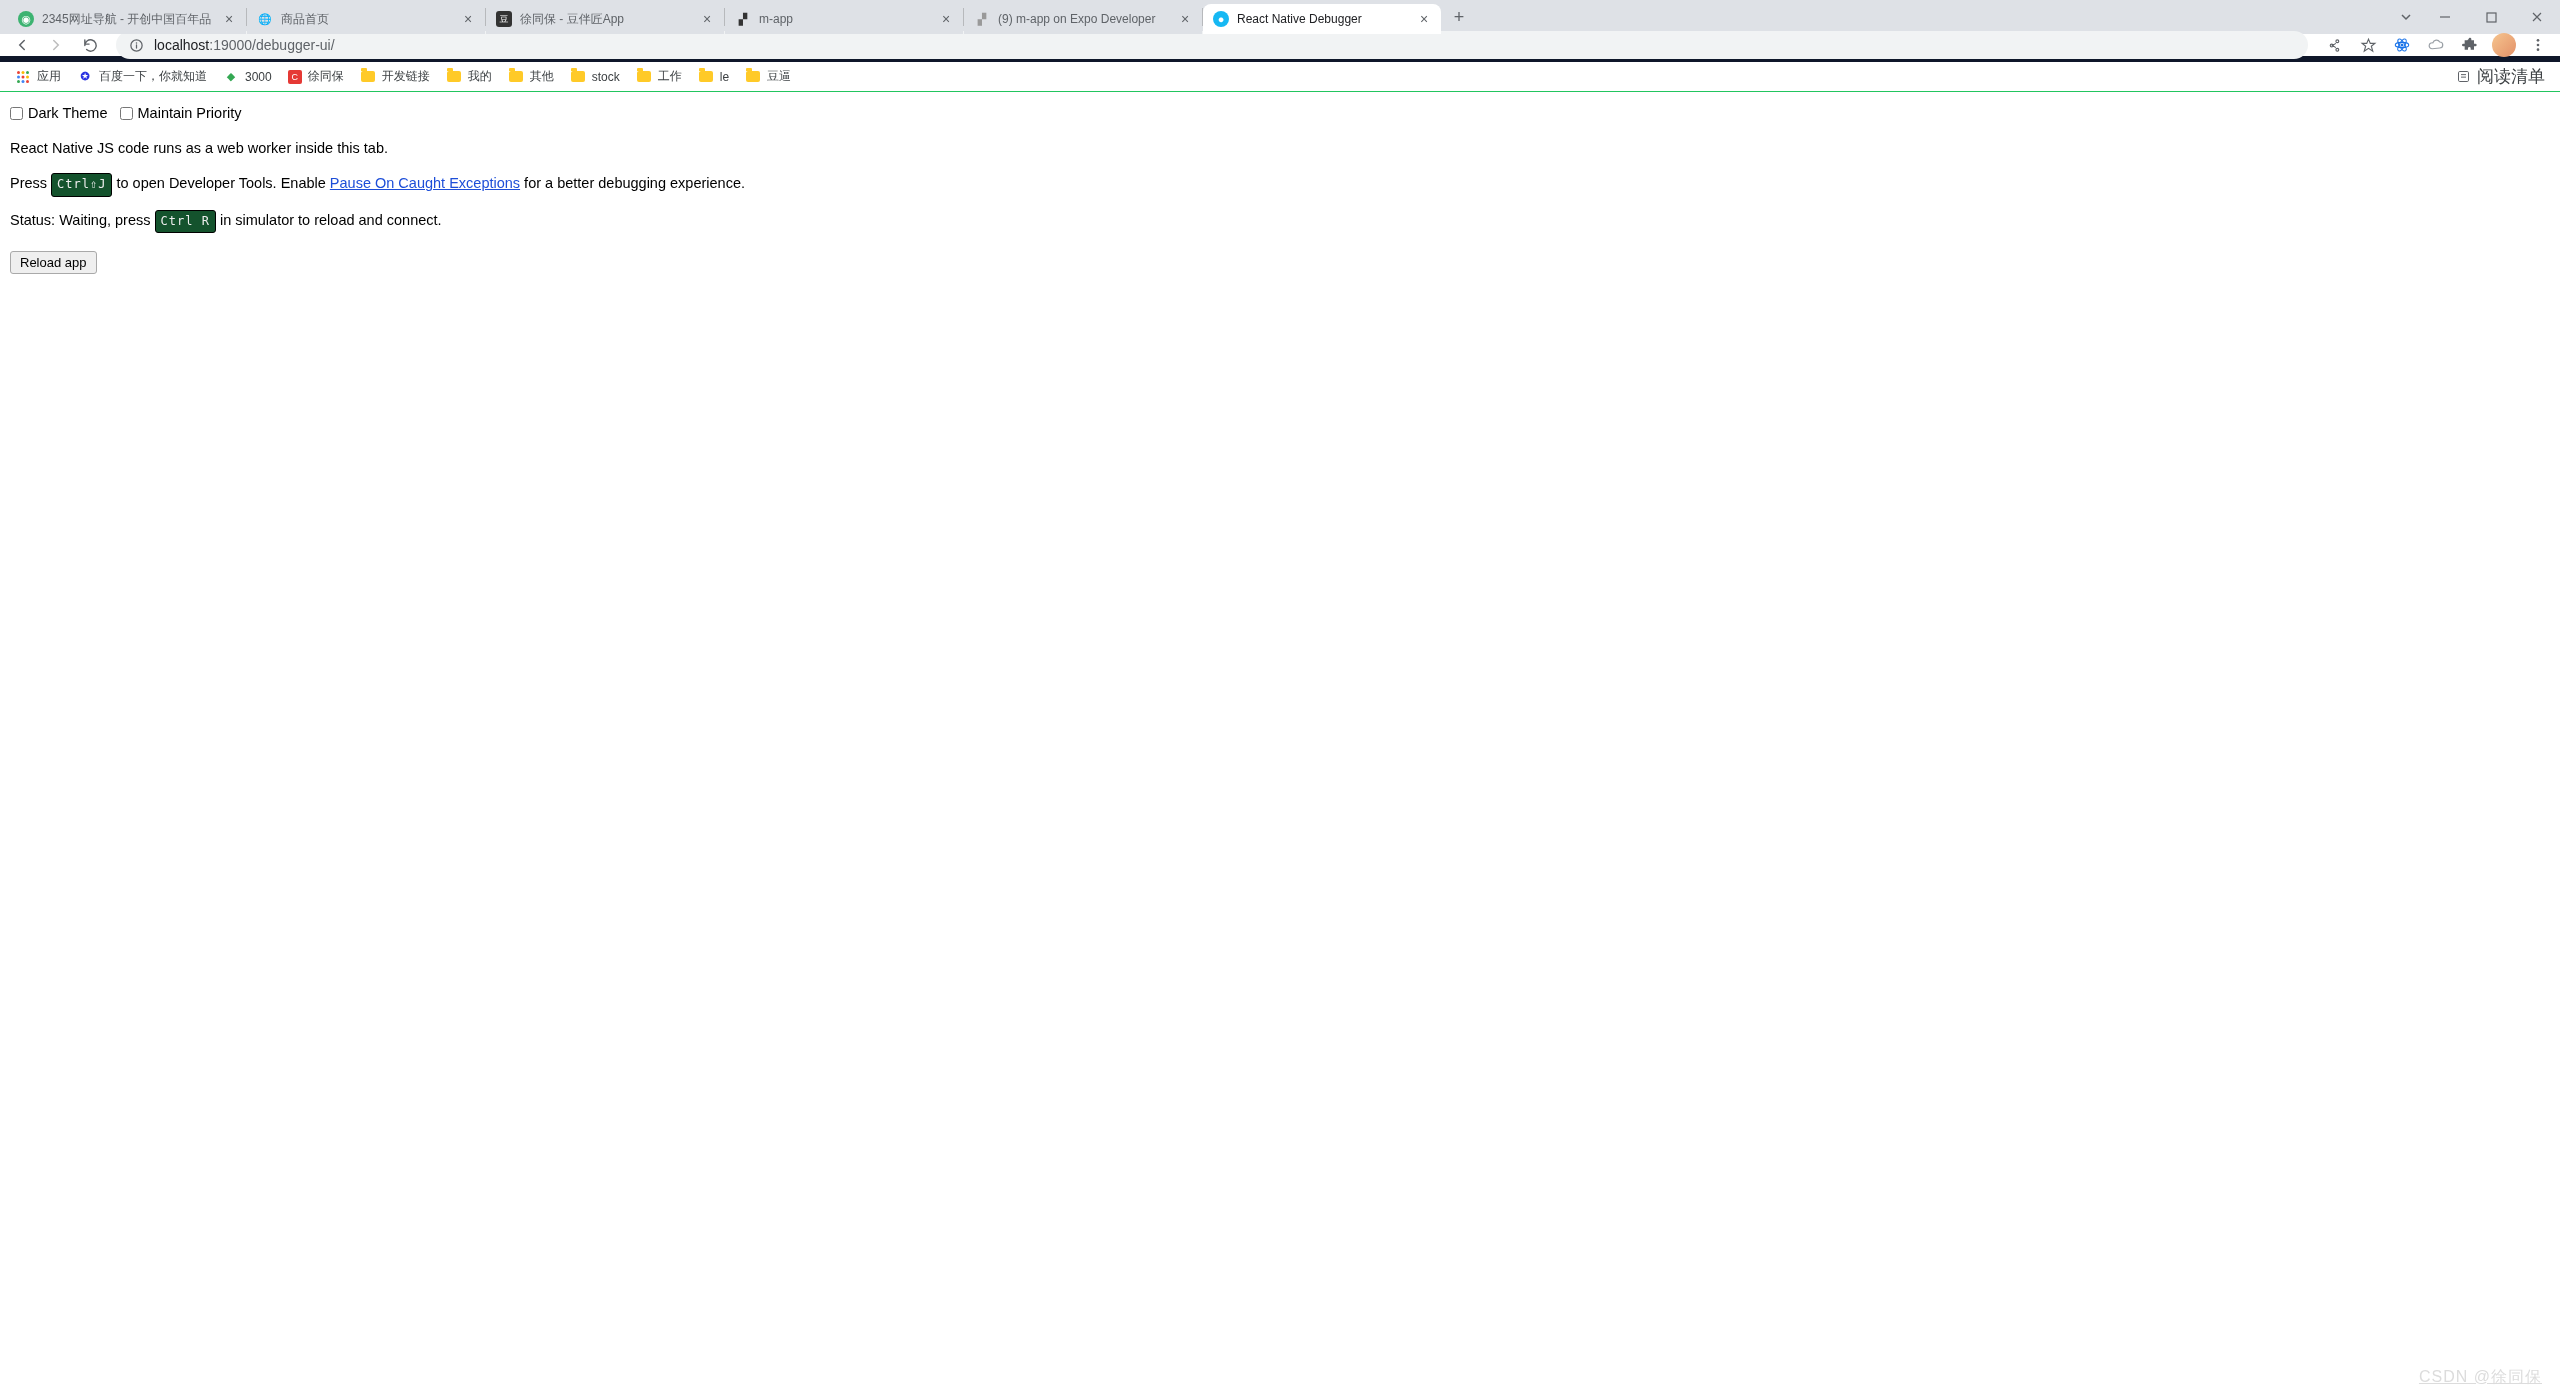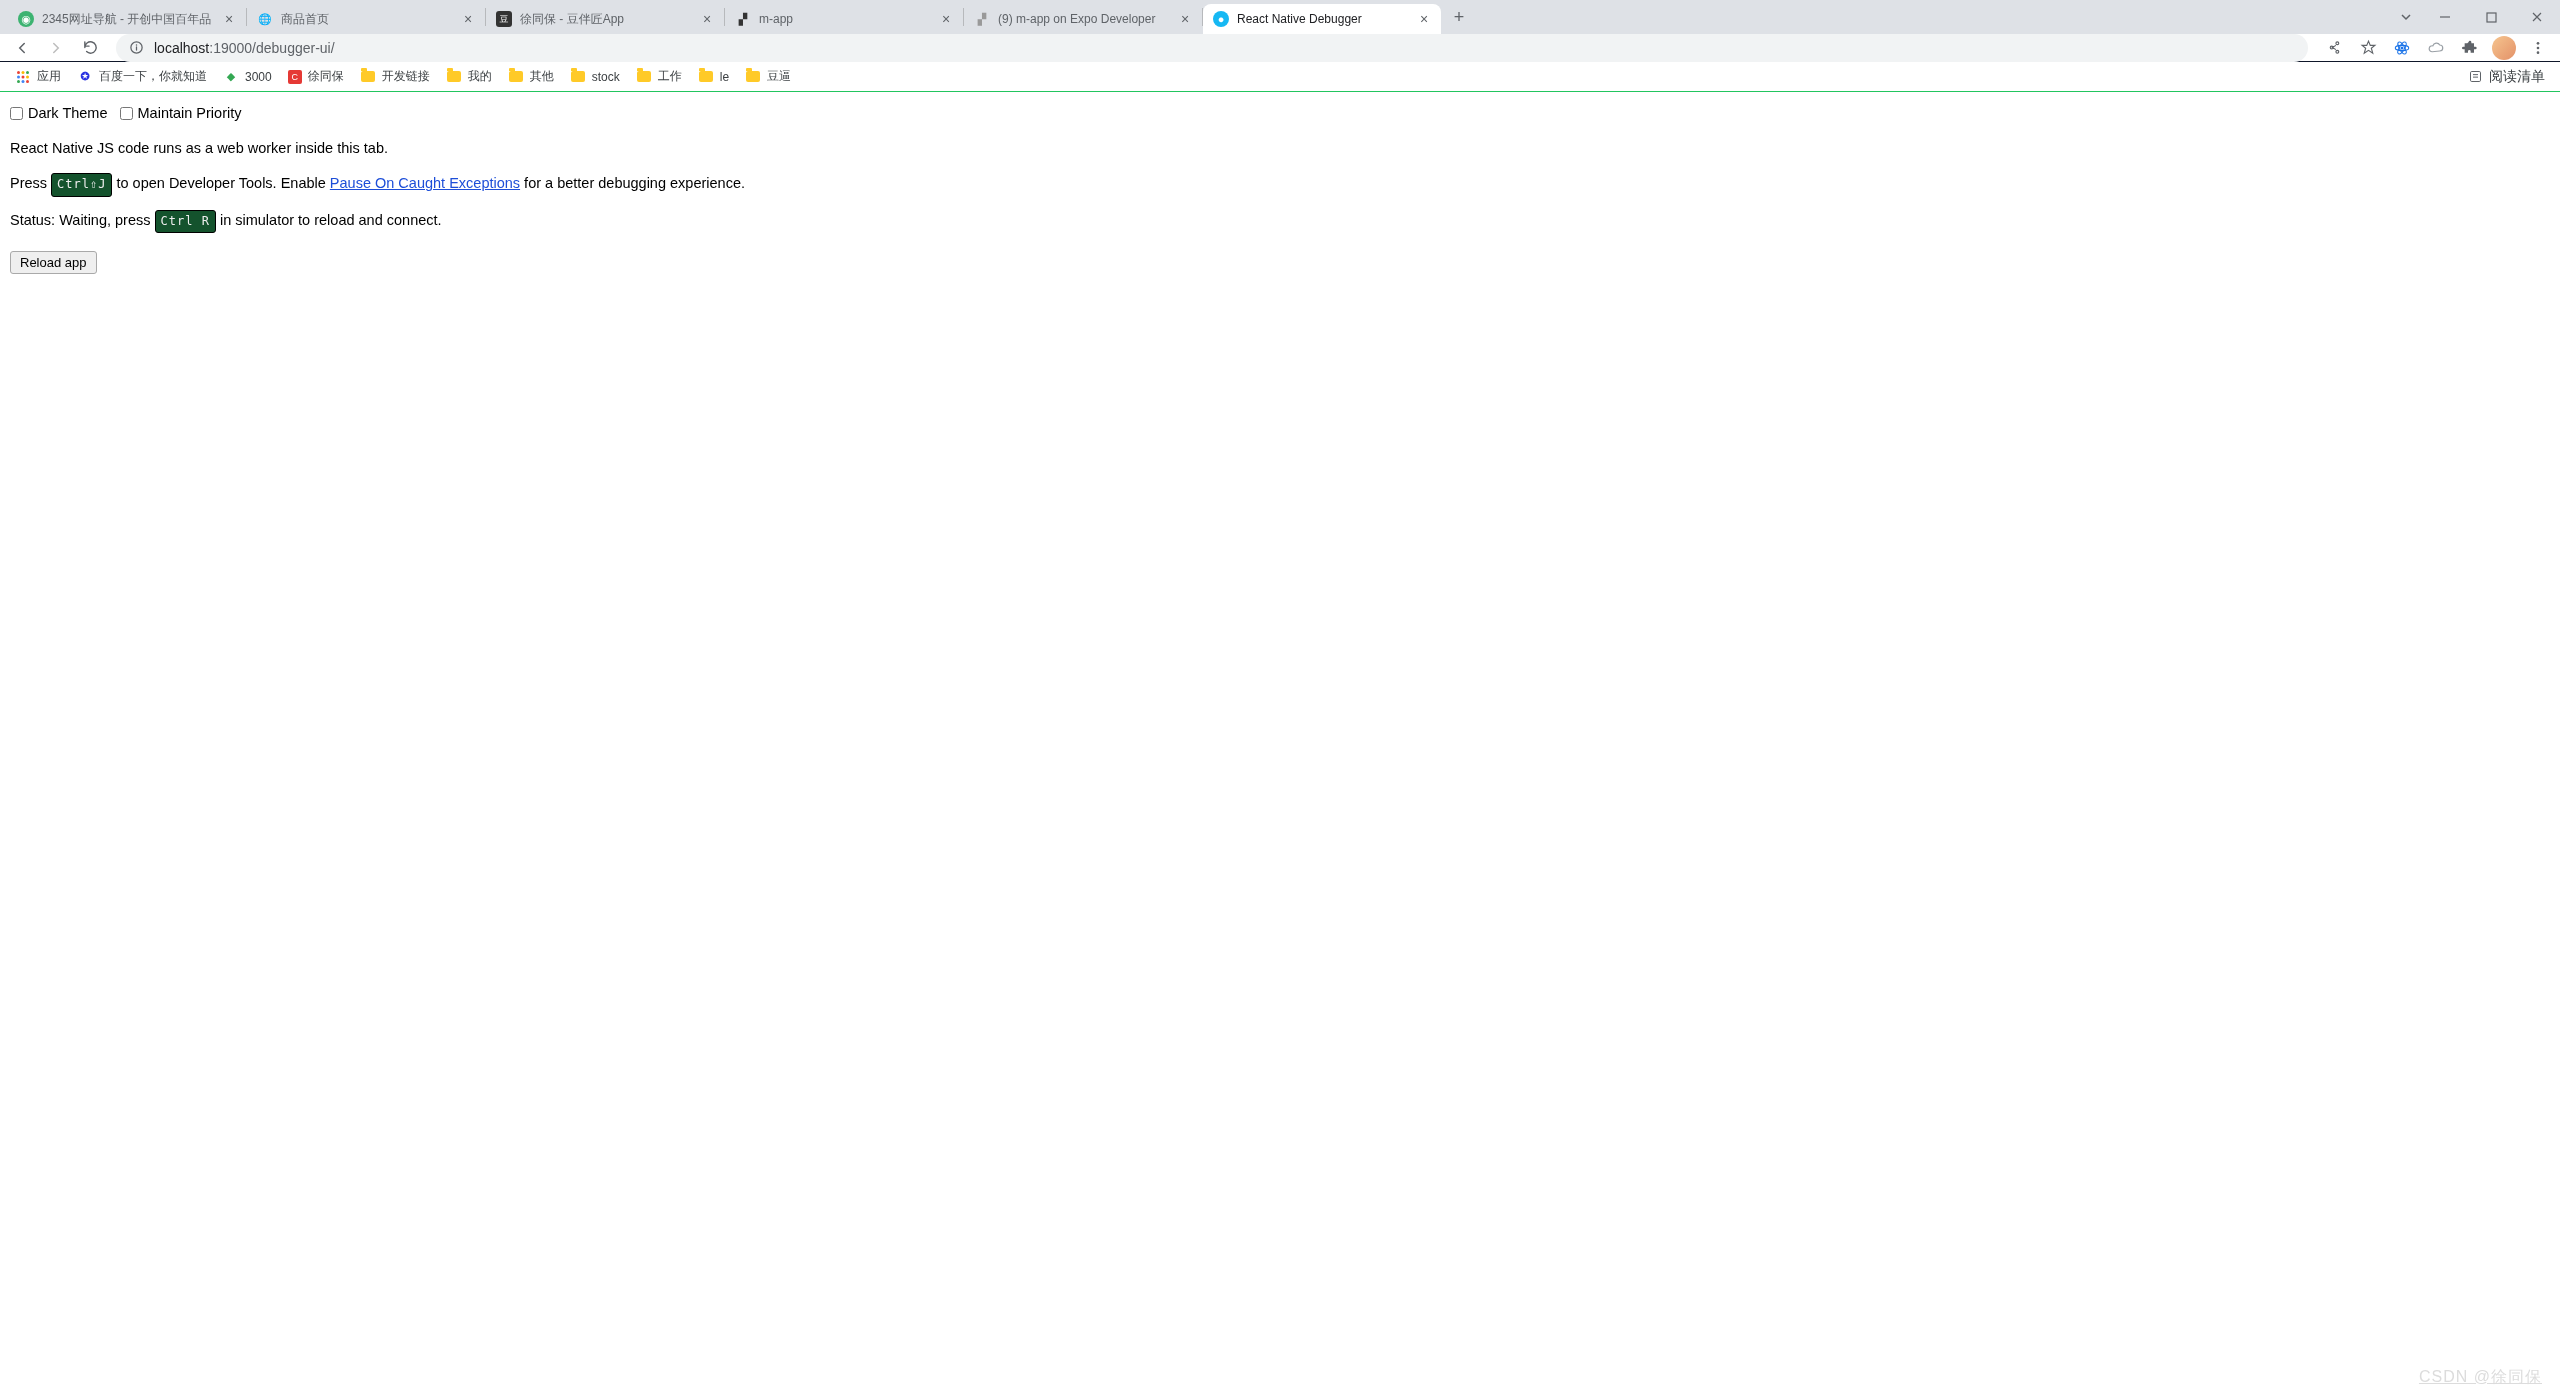--- a/index.html
+++ b/index.html
@@ -12,41 +12,41 @@
 .tab .favicon { width: 16px; height: 16px; margin-right: 8px; flex-shrink: 0; display: flex; align-items: center; justify-content: center; font-size: 11px; border-radius: 50%; }
 .tab .title { flex: 1; white-space: nowrap; overflow: hidden; text-overflow: ellipsis; }
 .tab .close { width: 14px; height: 14px; margin-left: 6px; color: #5f6368; font-size: 14px; line-height: 14px; text-align: center; flex-shrink: 0; }
 .tab-sep { width: 1px; height: 18px; background: #b7b9bc; align-self: center; }
 .newtab { width: 28px; height: 28px; display: flex; align-items: center; justify-content: center; color: #5f6368; font-size: 18px; cursor: pointer; margin-left: 4px; align-self: center; }
 .win-controls { margin-left: auto; display: flex; align-items: center; height: 34px; }
 .win-btn { width: 46px; height: 30px; display: flex; align-items: center; justify-content: center; color: #5f6368; cursor: pointer; }
 .chevron-btn { width: 32px; display: flex; align-items: center; justify-content: center; color: #5f6368; cursor: pointer; }
 
 
-.toolbar { height: 28px; background: #fff; border-bottom: 1px solid #0f172a; display: flex; align-items: center; padding: 0 8px; gap: 6px; }
+.toolbar { height: 28px; background: #fff; border-bottom: 6px solid #0f172a; display: flex; align-items: center; padding: 0 8px; gap: 6px; }
 .nav-btn { width: 28px; height: 28px; display: flex; align-items: center; justify-content: center; color: #5f6368; border-radius: 50%; cursor: pointer; }
 .nav-btn.disabled { color: #bdbdbd; }
 .omnibox { flex: 1; height: 28px; background: #f1f3f4; border-radius: 14px; display: flex; align-items: center; padding: 0 12px; margin: 0 6px; }
 .omnibox .site-icon { width: 16px; height: 16px; margin-right: 10px; color: #5f6368; display: flex; align-items: center; justify-content: center; }
 .omnibox .url { font-size: 14px; color: #202124; }
 .omnibox .url .host { color: #202124; }
 .omnibox .url .port { color: #5f6368; }
 .omnibox .url .path { color: #5f6368; }
 .tool-icon { width: 28px; height: 28px; display: flex; align-items: center; justify-content: center; color: #5f6368; cursor: pointer; }
 .tool-icon.accent { color: #1a73e8; }
 .avatar { width: 24px; height: 24px; border-radius: 50%; background: linear-gradient(135deg,#f6c58f,#e39168); }
 
 
 .bookmarks { height: 30px; background: #fff; border-bottom: 1px solid #22c55e; display: flex; align-items: center; padding: 0 8px; gap: 2px; }
 .bk-item { display: flex; align-items: center; padding: 3px 7px; font-size: 12px; color: #3c4043; border-radius: 4px; cursor: pointer; white-space: nowrap; }
 .bk-item .bk-icon { width: 16px; height: 16px; margin-right: 6px; display: flex; align-items: center; justify-content: center; font-size: 11px; }
 .folder-icon { background: #ffca28; border-radius: 2px; width: 14px; height: 11px; position: relative; }
 .folder-icon:before { content: ""; position: absolute; top: -3px; left: 0; width: 6px; height: 3px; background: #ffca28; border-radius: 1px 1px 0 0; }
 .bk-spacer { flex: 1; }
-.reading-list { display: flex; align-items: center; padding: 3px 7px; font-size: 14px; color: #3c4043; cursor: pointer; gap: 6px; }
+.reading-list { display: flex; align-items: center; padding: 3px 7px; font-size: 17px; color: #3c4043; cursor: pointer; gap: 6px; }
 
 
 .content { padding: 10px 10px; font-size: 14.5px; line-height: 1.6; color: #000; }
 .opts { display: flex; align-items: center; gap: 4px; margin-bottom: 12px; }
 .opts label { display: flex; align-items: center; gap: 5px; margin-right: 8px; font-size: 14.5px; }
 .opts input[type=checkbox] { width: 13px; height: 13px; }
 .content p { margin: 12px 0; }
 .kbd { display: inline-block; background: #14532d; color: #eee; border: 1px solid #000; border-radius: 3px; padding: 1px 5px; font-family: Menlo, Consolas, monospace; font-size: 12px; letter-spacing: 1px; }
 .content a { color: #1d4ed8; text-decoration: underline; }
 .reload-btn { margin-top: 6px; padding: 3px 9px; font-size: 13px; background: #efefef; border: 1px solid #a9a9a9; border-radius: 3px; cursor: pointer; }

